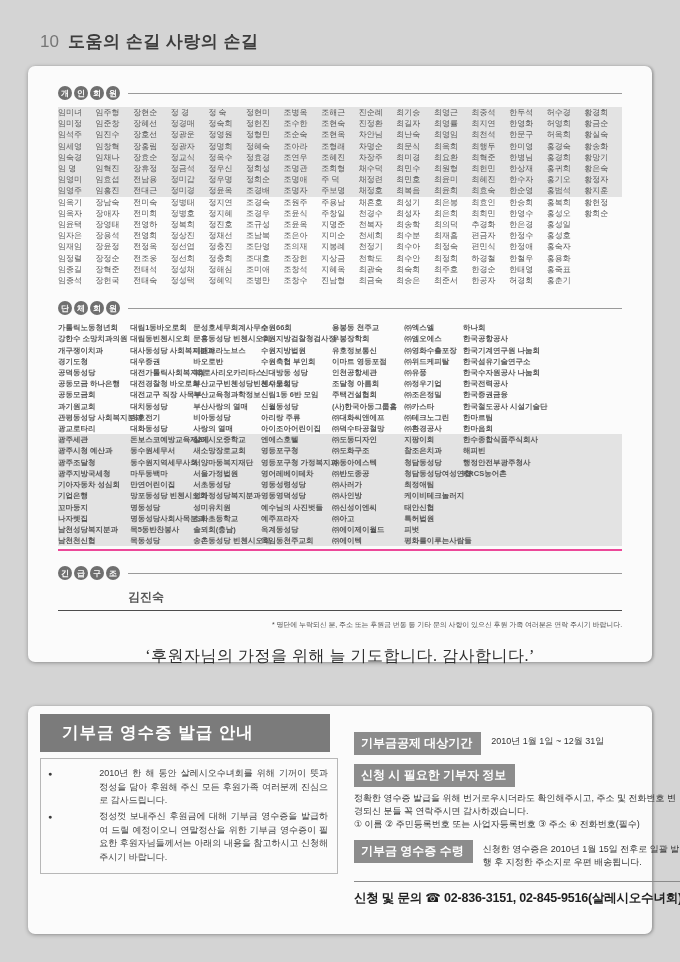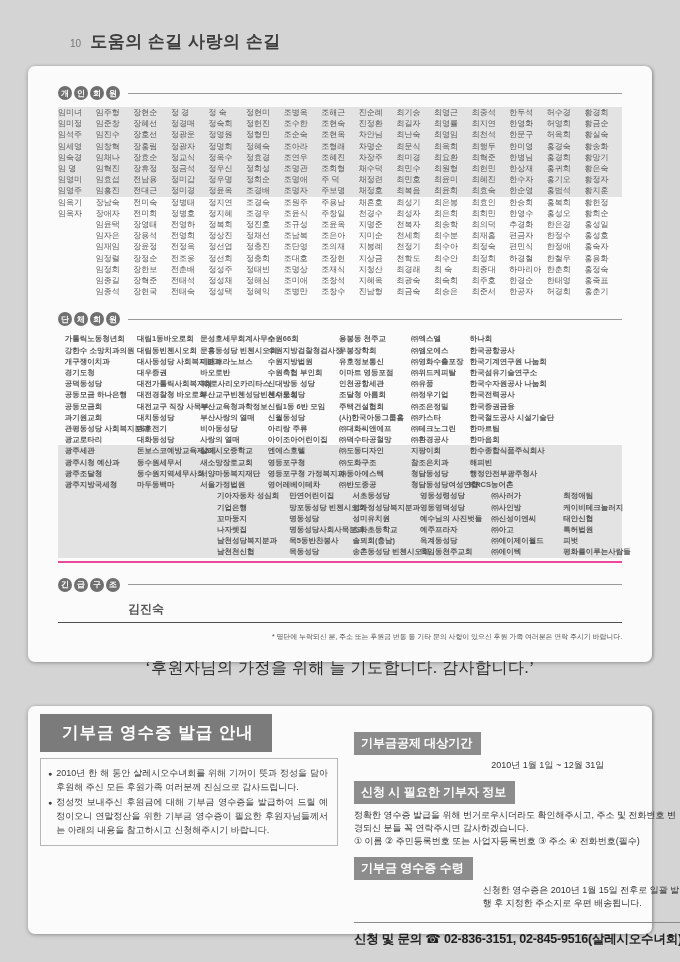--- a/index.html
+++ b/index.html
@@ -4,39 +4,39 @@
 <style>
   * { margin:0; padding:0; box-sizing:border-box; }
   html,body { width:680px; height:962px; overflow:hidden; }
   body {
     background:#d4d4d4;
     font-family:"Liberation Sans","DejaVu Sans",sans-serif;
     color:#3c3c3c;
     position:relative;
   }
   .page-header { padding:30px 0 0 40px; display:flex; align-items:baseline; gap:9px; }
-  .page-num { font-size:10px; color:#767676;margin-left:30px; }
+  .page-num { font-size:17px; color:#767676; }
   .page-title { font-size:17px; font-weight:bold; color:#3d3d3d; letter-spacing:.5px; }
 
   .card {
     background:#fbfbfb; border-radius:7px;
     box-shadow:0 1px 4px rgba(0,0,0,.30), 2px 0 2px rgba(0,0,0,.12);
     margin:0 28px;
   }
   .card1 { margin-top:13px; padding:20px 30px 16px 30px; height:596px; }
 
   .section-label { display:flex; align-items:center; margin-bottom:7px; }
   .lc {
     width:14px; height:14px; border-radius:50%; background:#6f6f6f; color:#fff;
     font-size:8px; font-weight:bold; display:inline-flex; align-items:center;
     justify-content:center; margin-right:2px; flex:none;
   }
   .label-line { flex:1; height:1px; background:#9a9a9a; margin-left:6px; }
 
-  .grid-row { display:flex; line-height:11.2px;justify-content:flex-end; }
+  .grid-row { display:flex; line-height:11.2px; }
   .grid-row.shaded { background:#e3e3e3; }
   .cell { white-space:nowrap; color:#575757; }
   .igrid { margin-bottom:14px; }
   .igrid .cell { width:6.666%; font-size:8px; flex:none; }
   .ggrid { border-bottom:2px solid #ec4899; padding-bottom:3px;font-weight:bold; }
   .ggrid .cell { font-size:7.5px; flex:none; overflow:visible; }
   .ggrid .c0{width:12.8%}.ggrid .c1{width:11.2%}.ggrid .c2{width:12.0%}
   .ggrid .c3{width:12.6%}.ggrid .c4{width:12.8%}.ggrid .c5{width:10.4%}
   .ggrid .c6{width:27.0%}
 
@@ -45,37 +45,37 @@
   .note { font-size:7px; color:#4a4a4a; text-align:right; margin-top:9px; letter-spacing:-.1px; }
   .quote {
     font-family:"Liberation Serif","DejaVu Serif",serif;
     font-size:16px; color:#2d2d2d; text-align:center; margin-top:16px; letter-spacing:.5px;
   }
 
   .card2 { margin-top:44px; height:228px; padding:0; position:relative; display:flex; }
   .left-col { width:312px; padding:4px 0 0 12px; flex:none; }
   .panel-title {
     background:#7b7b7b; color:#fff; font-weight:bold; font-size:16.5px;
-    letter-spacing:1px; width:232px; padding:8px 0 8px 22px; margin-top:4px;
+    letter-spacing:1px; width:290px; padding:8px 0 8px 22px; margin-top:4px;
   }
   .bullet-box { border:1px solid #b7b7b7; width:298px; margin-top:6px; padding:8px 9px 8px 7px; background:#fbfbfb; }
-  .bullet { display:flex; font-size:9px; line-height:1.52; color:#3a3a3a; text-align:justify; }
+  .bullet { display:flex; font-size:9px; line-height:1.52; color:#3a3a3a; text-align:justify;gap:43px; }
   .bullet + .bullet { margin-top:2px; }
   .bullet .dot { flex:none; font-size:7px; margin:2px 4px 0 0; color:#3a3a3a; }
   .bullet .em { font-weight:bold; text-decoration:underline; }
 
   .right-col { flex:1; padding:26px 14px 0 14px; }
   .info-item { margin-bottom:9px; }
   .info-item.inline { display:flex; align-items:flex-start; gap:10px; }
   .info-label {
     background:#8c8c8c; color:#fff; font-weight:bold; font-size:12px;
     padding:3px 9px 3px 7px; display:inline-block; flex:none; white-space:nowrap;
   }
   .info-body { font-size:9px; color:#333; line-height:1.45; }
-  .info-item.inline .info-body { padding-top:3px;margin-top:24px; }
+  .info-item.inline .info-body { padding-top:3px; }
   .info-item.block .info-body { margin-top:5px; }
   .contact-rule { border:none; border-top:1px solid #8a8a8a; margin:12px 0 8px 0; }
   .contact { font-size:12.5px; font-weight:bold; color:#1f1f1f; white-space:nowrap; letter-spacing:-.2px; }
 </style>
 </head>
 <body>
 
 <div class="page-header">
   <span class="page-num">10</span>
   <span class="page-title">도움의 손길 사랑의 손길</span>
@@ -319,36 +319,20 @@
           <span class="cell">조장헌</span>
           <span class="cell">지상금</span>
           <span class="cell">천학도</span>
           <span class="cell">최수안</span>
           <span class="cell">최정희</span>
           <span class="cell">하경철</span>
           <span class="cell">한철우</span>
           <span class="cell">홍용화</span>
         </div>
         <div class="grid-row">
-          <span class="cell">임정희</span>
-          <span class="cell">장한보</span>
-          <span class="cell">전춘배</span>
-          <span class="cell">정성주</span>
-          <span class="cell">정태빈</span>
-          <span class="cell">조명상</span>
-          <span class="cell">조재식</span>
-          <span class="cell">지청산</span>
-          <span class="cell">최경래</span>
-          <span class="cell">최 숙</span>
-          <span class="cell">최종대</span>
-          <span class="cell">하마리아</span>
-          <span class="cell">한춘희</span>
-          <span class="cell">홍정숙</span>
-        </div>
-        <div class="grid-row">
           <span class="cell">임종길</span>
           <span class="cell">장혁준</span>
           <span class="cell">전태석</span>
           <span class="cell">정성채</span>
           <span class="cell">정해심</span>
           <span class="cell">조미애</span>
           <span class="cell">조창석</span>
           <span class="cell">지혜옥</span>
           <span class="cell">최광숙</span>
           <span class="cell">최숙희</span>

